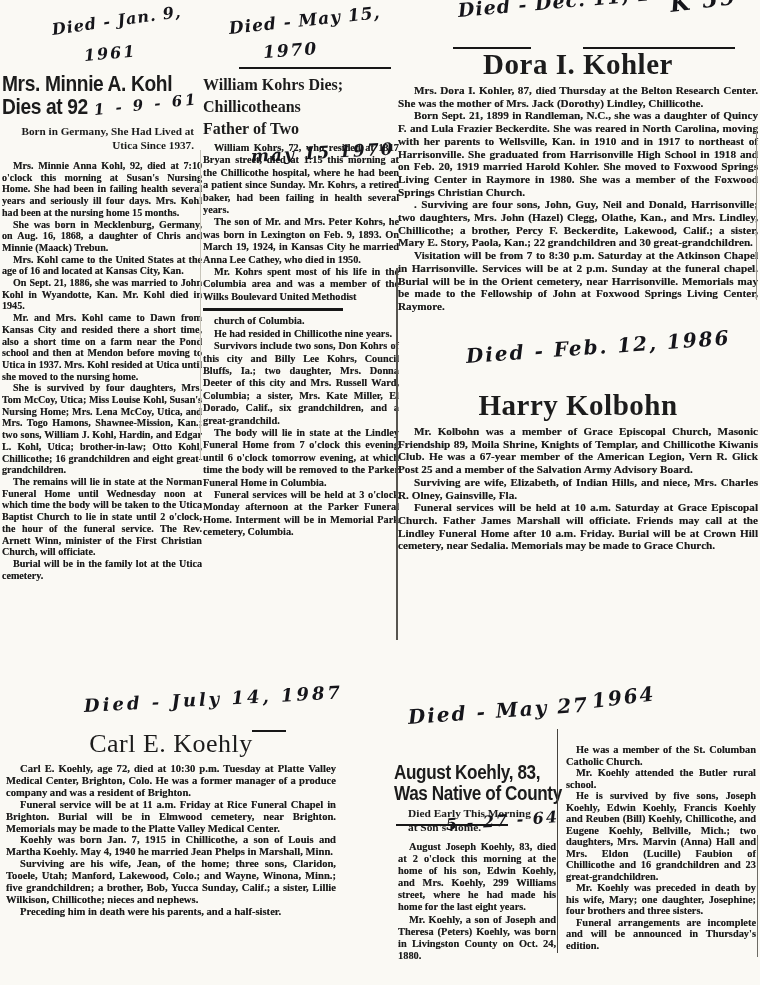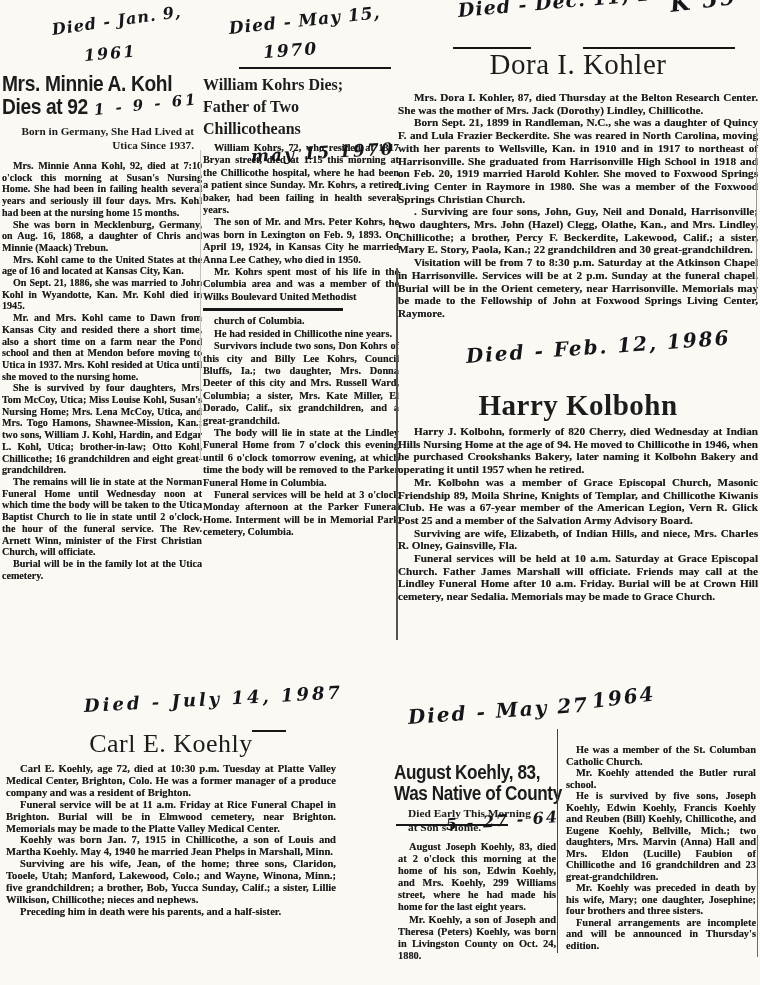--- a/index.html
+++ b/index.html
@@ -40,21 +40,21 @@
   .rule-kohrs-mid{position:static;display:block;width:140px;height:3px;
     background:#171717;margin:5px 0 4px 0;}
 
   
   .clip-dora{left:398px;top:0;width:360px;font-size:11.2px;line-height:12.7px;}
   .clip-dora p{text-indent:16px;}
   .hw-dora1{left:60px;top:4px;font-size:19px;transform:rotate(-5deg);letter-spacing:1px;}
   .hw-dora2{left:272px;top:-2px;font-size:23px;transform:rotate(-7deg);letter-spacing:2px;}
   .rule-dora-a{left:55px;top:47px;width:78px;height:2px;}
   .rule-dora-b{left:185px;top:47px;width:152px;height:2px;}
-  .head-dora{margin:49px 0 12px 0;font-size:29px;line-height:30px;font-weight:400;
+  .head-dora{margin:49px 0 5px 0;font-size:29px;line-height:30px;font-weight:700;
     text-align:center;letter-spacing:.5px;}
 
   
   .clip-kolbohn{left:398px;top:348px;width:360px;font-size:11.2px;line-height:12.7px;}
   .clip-kolbohn p{text-indent:16px;}
   .hw-kolbohn1{left:68px;top:2px;font-size:20px;transform:rotate(-4deg);letter-spacing:2px;}
   .head-kolbohn{margin:42px 0 5px 0;font-size:29px;line-height:30px;font-weight:700;
     text-align:center;letter-spacing:.5px;}
 
   
@@ -113,27 +113,27 @@
       <p>Burial will be in the family lot at the Utica cemetery.</p>
     </div>
   </article>
 
   <article class="clip clip-kohrs">
     <div class="hw hw-kohrs1">Died - May 15,</div>
     <div class="hw hw-kohrs2">1970</div>
     <div class="rule rule-kohrs-top"></div>
     <h2 class="head-kohrs">
       <div>William Kohrs Dies;</div>
+      <div>Chillicotheans</div>
       <div>Father of Two</div>
-      <div>Chillicotheans</div>
     </h2>
     <div class="hw hw-kohrs3">may 15 1970</div>
     <div>
       <p>William Kohrs, 72, who resided at 1317 Bryan street, died at 1:15 this morning at the Chillicothe hospital, where he had been a patient since Sunday. Mr. Kohrs, a retired baker, had been failing in health several years.</p>
-      <p>The son of Mr. and Mrs. Peter Kohrs, he was born in Lexington on Feb. 9, 1893. On April 19, 1924, in Kansas City he married Anna Lee Cathey, who died in 1950.</p>
+      <p>The son of Mr. and Mrs. Peter Kohrs, he was born in Lexington on Feb. 9, 1893. On March 19, 1924, in Kansas City he married Anna Lee Cathey, who died in 1950.</p>
       <p>Mr. Kohrs spent most of his life in the Columbia area and was a member of the Wilks Boulevard United Methodist</p>
       <span class="rule-kohrs-mid"></span>
       <p>church of Columbia.</p>
       <p>He had resided in Chillicothe nine years.</p>
       <p>Survivors include two sons, Don Kohrs of this city and Billy Lee Kohrs, Council Bluffs, Ia.; two daughter, Mrs. Donna Deeter of this city and Mrs. Russell Ward, Columbia; a sister, Mrs. Kate Miller, El Dorado, Calif., six grandchildren, and a great-grandchild.</p>
       <p>The body will lie in state at the Lindley Funeral Home from 7 o'clock this evening until 6 o'clock tomorrow evening, at which time the body will be removed to the Parker Funeral Home in Columbia.</p>
       <p>Funeral services will be held at 3 o'clock Monday afternoon at the Parker Funeral Home. Interment will be in Memorial Park cemetery, Columbia.</p>
     </div>
   </article>
 
@@ -148,21 +148,20 @@
       <p>Born Sept. 21, 1899 in Randleman, N.C., she was a daughter of Quincy F. and Lula Frazier Beckerdite. She was reared in North Carolina, moving with her parents to Wellsville, Kan. in 1910 and in 1917 to northeast of Harrisonville. She graduated from Harrisonville High School in 1918 and on Feb. 20, 1919 married Harold Kohler. She moved to Foxwood Springs Living Center in Raymore in 1980. She was a member of the Foxwood Springs Christian Church.</p>
       <p>.  Surviving are four sons, John, Guy, Neil and Donald, Harrisonville; two daughters, Mrs. John (Hazel) Clegg, Olathe, Kan., and Mrs. Lindley, Chillicothe; a brother, Percy F. Beckerdite, Lakewood, Calif.; a sister, Mary E. Story, Paola, Kan.; 22 grandchildren and 30 great-grandchildren.</p>
       <p>Visitation will be from 7 to 8:30 p.m. Saturday at the Atkinson Chapel in Harrisonville. Services will be at 2 p.m. Sunday at the funeral chapel. Burial will be in the Orient cemetery, near Harrisonville. Memorials may be made to the Fellowship of John at Foxwood Springs Living Center, Raymore.</p>
     </div>
   </article>
 
   <article class="clip clip-kolbohn">
     <div class="hw hw-kolbohn1">Died - Feb. 12, 1986</div>
     <h2 class="head-kolbohn">Harry Kolbohn</h2>
     <div>
-      <p>Harry J. Kolbohn, formerly of 820 Cherry, died Wednesday at Indian Hills Nursing Home at the age of 94. He moved to Chillicothe in 1946, when he purchased Crookshanks Bakery, later naming it Kolbohn Bakery and operating it until 1957 when he retired.</p>
       <p>Mr. Kolbohn was a member of Grace Episcopal Church, Masonic Friendship 89, Moila Shrine, Knights of Templar, and Chillicothe Kiwanis Club. He was a 67-year member of the American Legion, Vern R. Glick Post 25 and a member of the Salvation Army Advisory Board.</p>
       <p>Surviving are wife, Elizabeth, of Indian Hills, and niece, Mrs. Charles R. Olney, Gainsville, Fla.</p>
       <p>Funeral services will be held at 10 a.m. Saturday at Grace Episcopal Church. Father James Marshall will officiate. Friends may call at the Lindley Funeral Home after 10 a.m. Friday. Burial will be at Crown Hill cemetery, near Sedalia. Memorials may be made to Grace Church.</p>
     </div>
   </article>
 
   <article class="clip clip-carl">
     <div class="hw hw-carl1">Died - July 14, 1987</div>
     <div class="rule rule-carl"></div>
     <h2 class="head-carl">Carl E. Koehly</h2>

